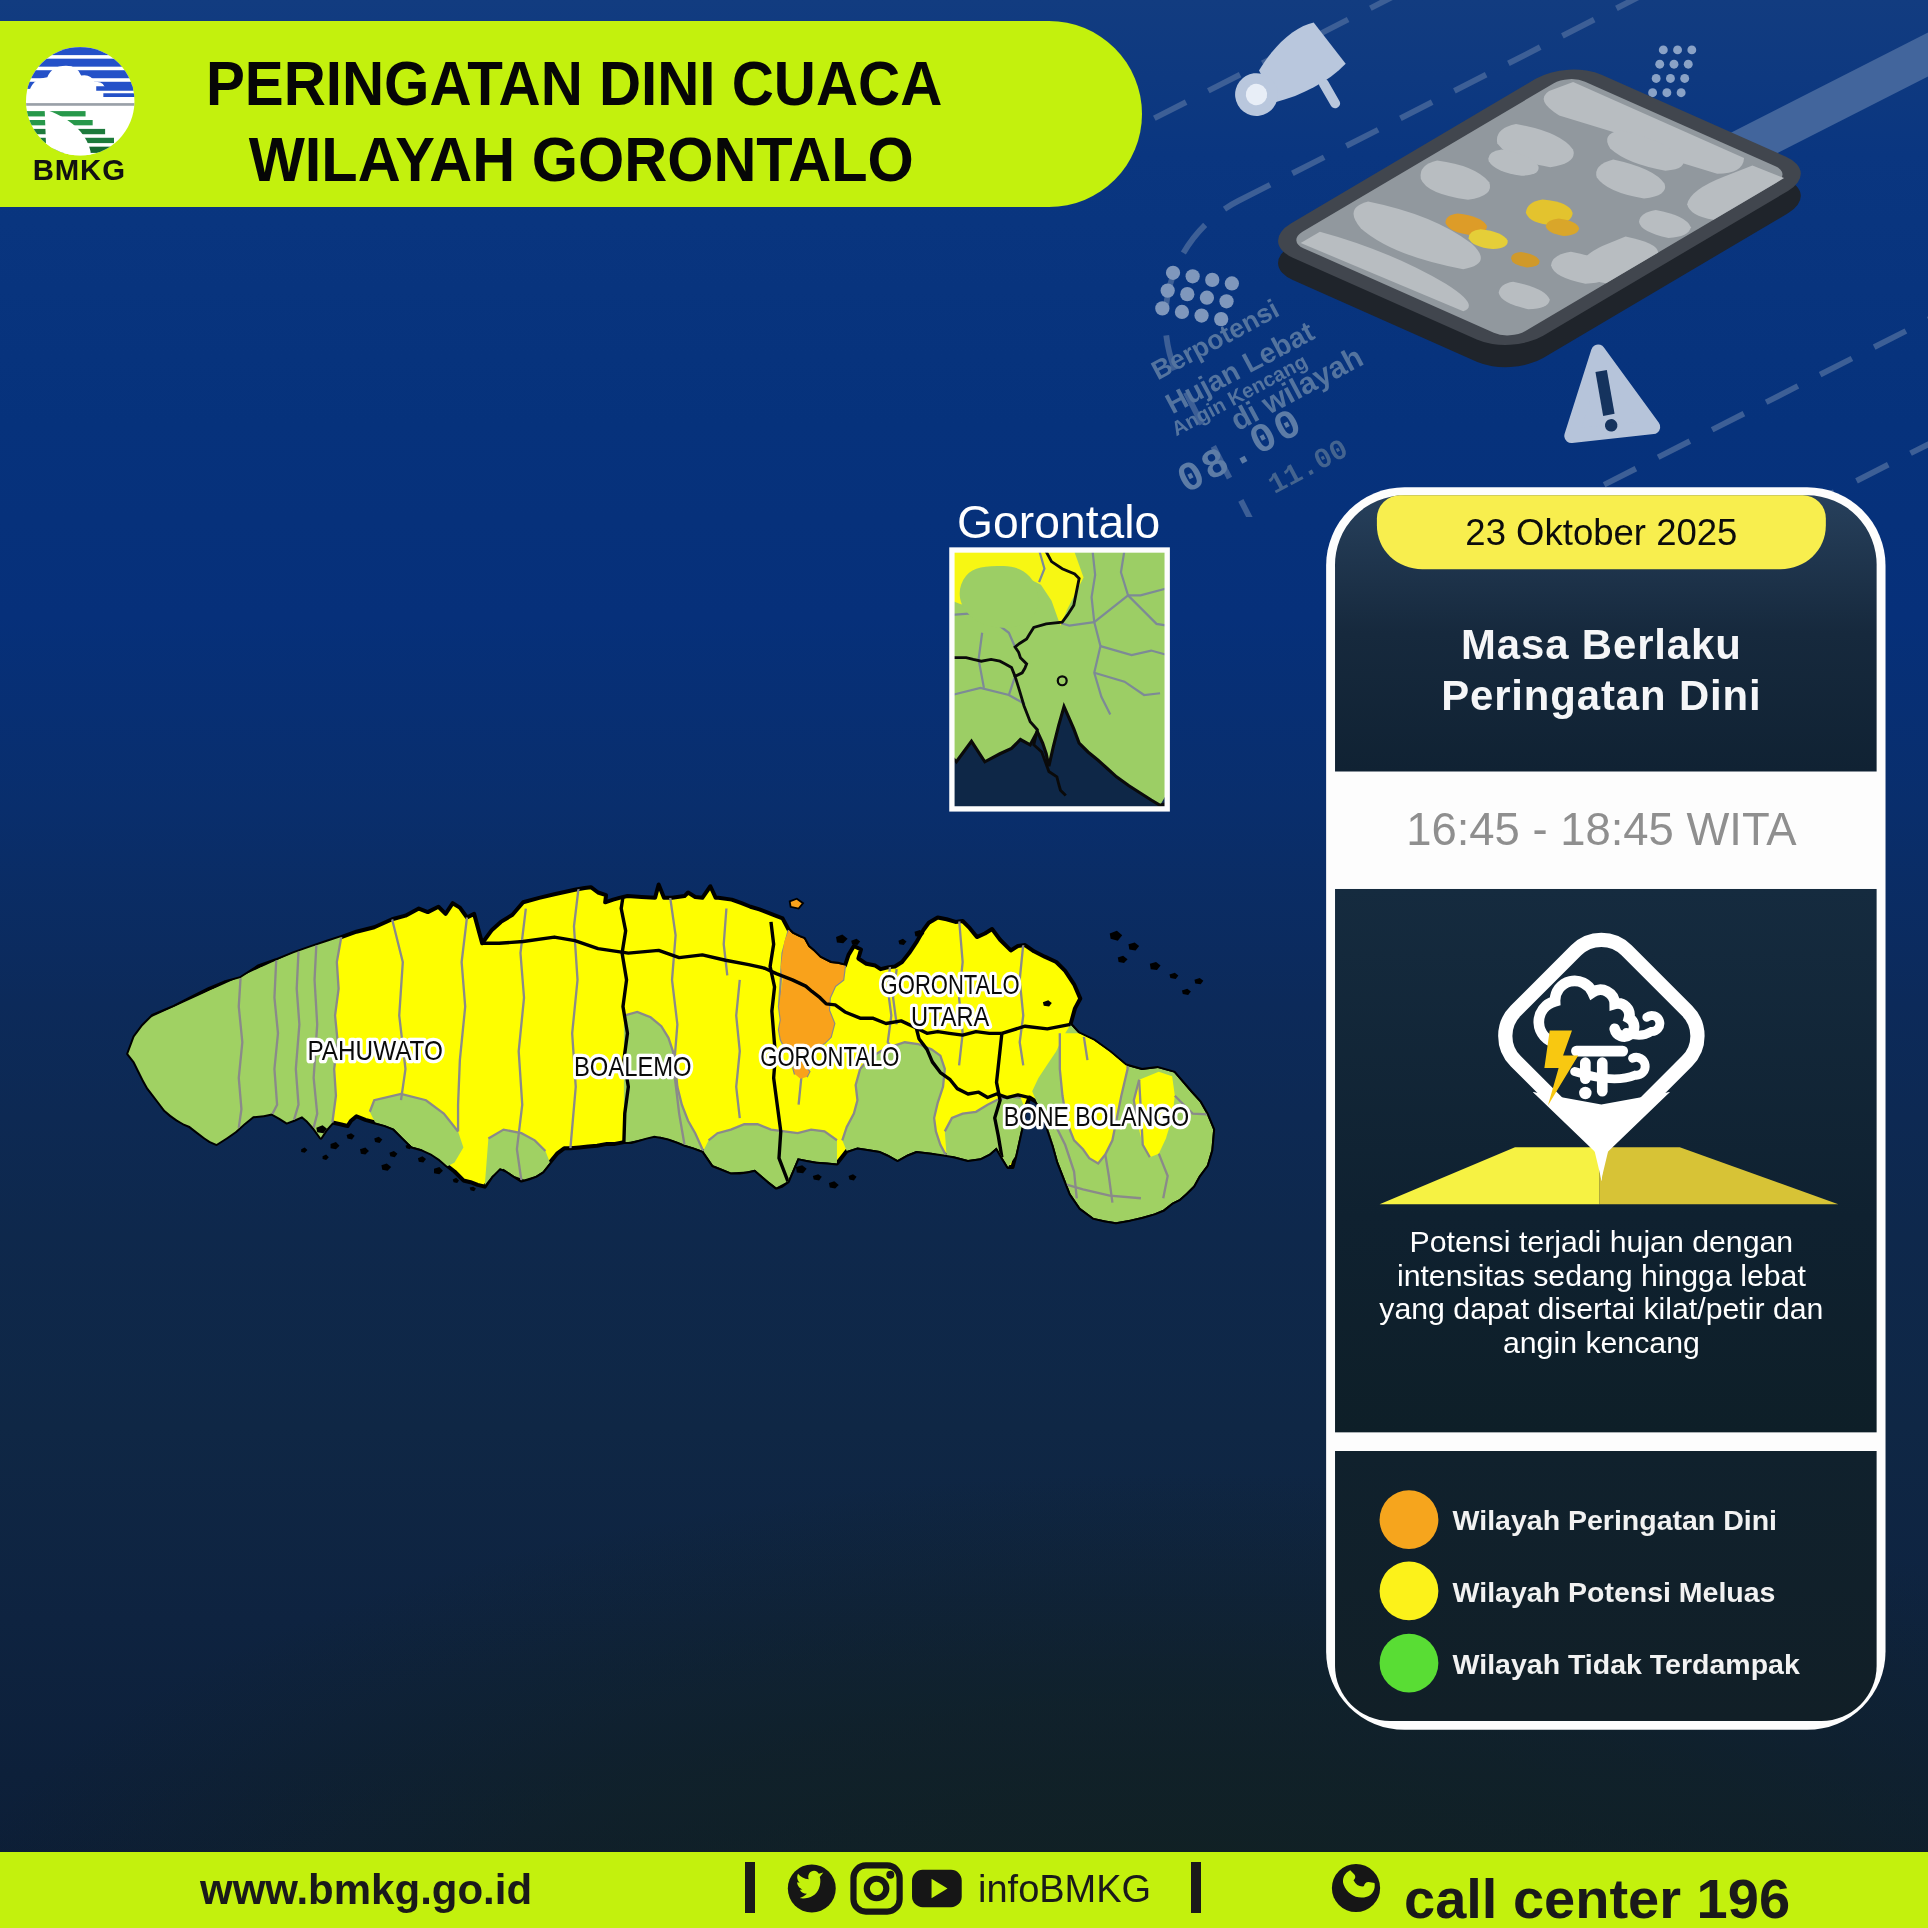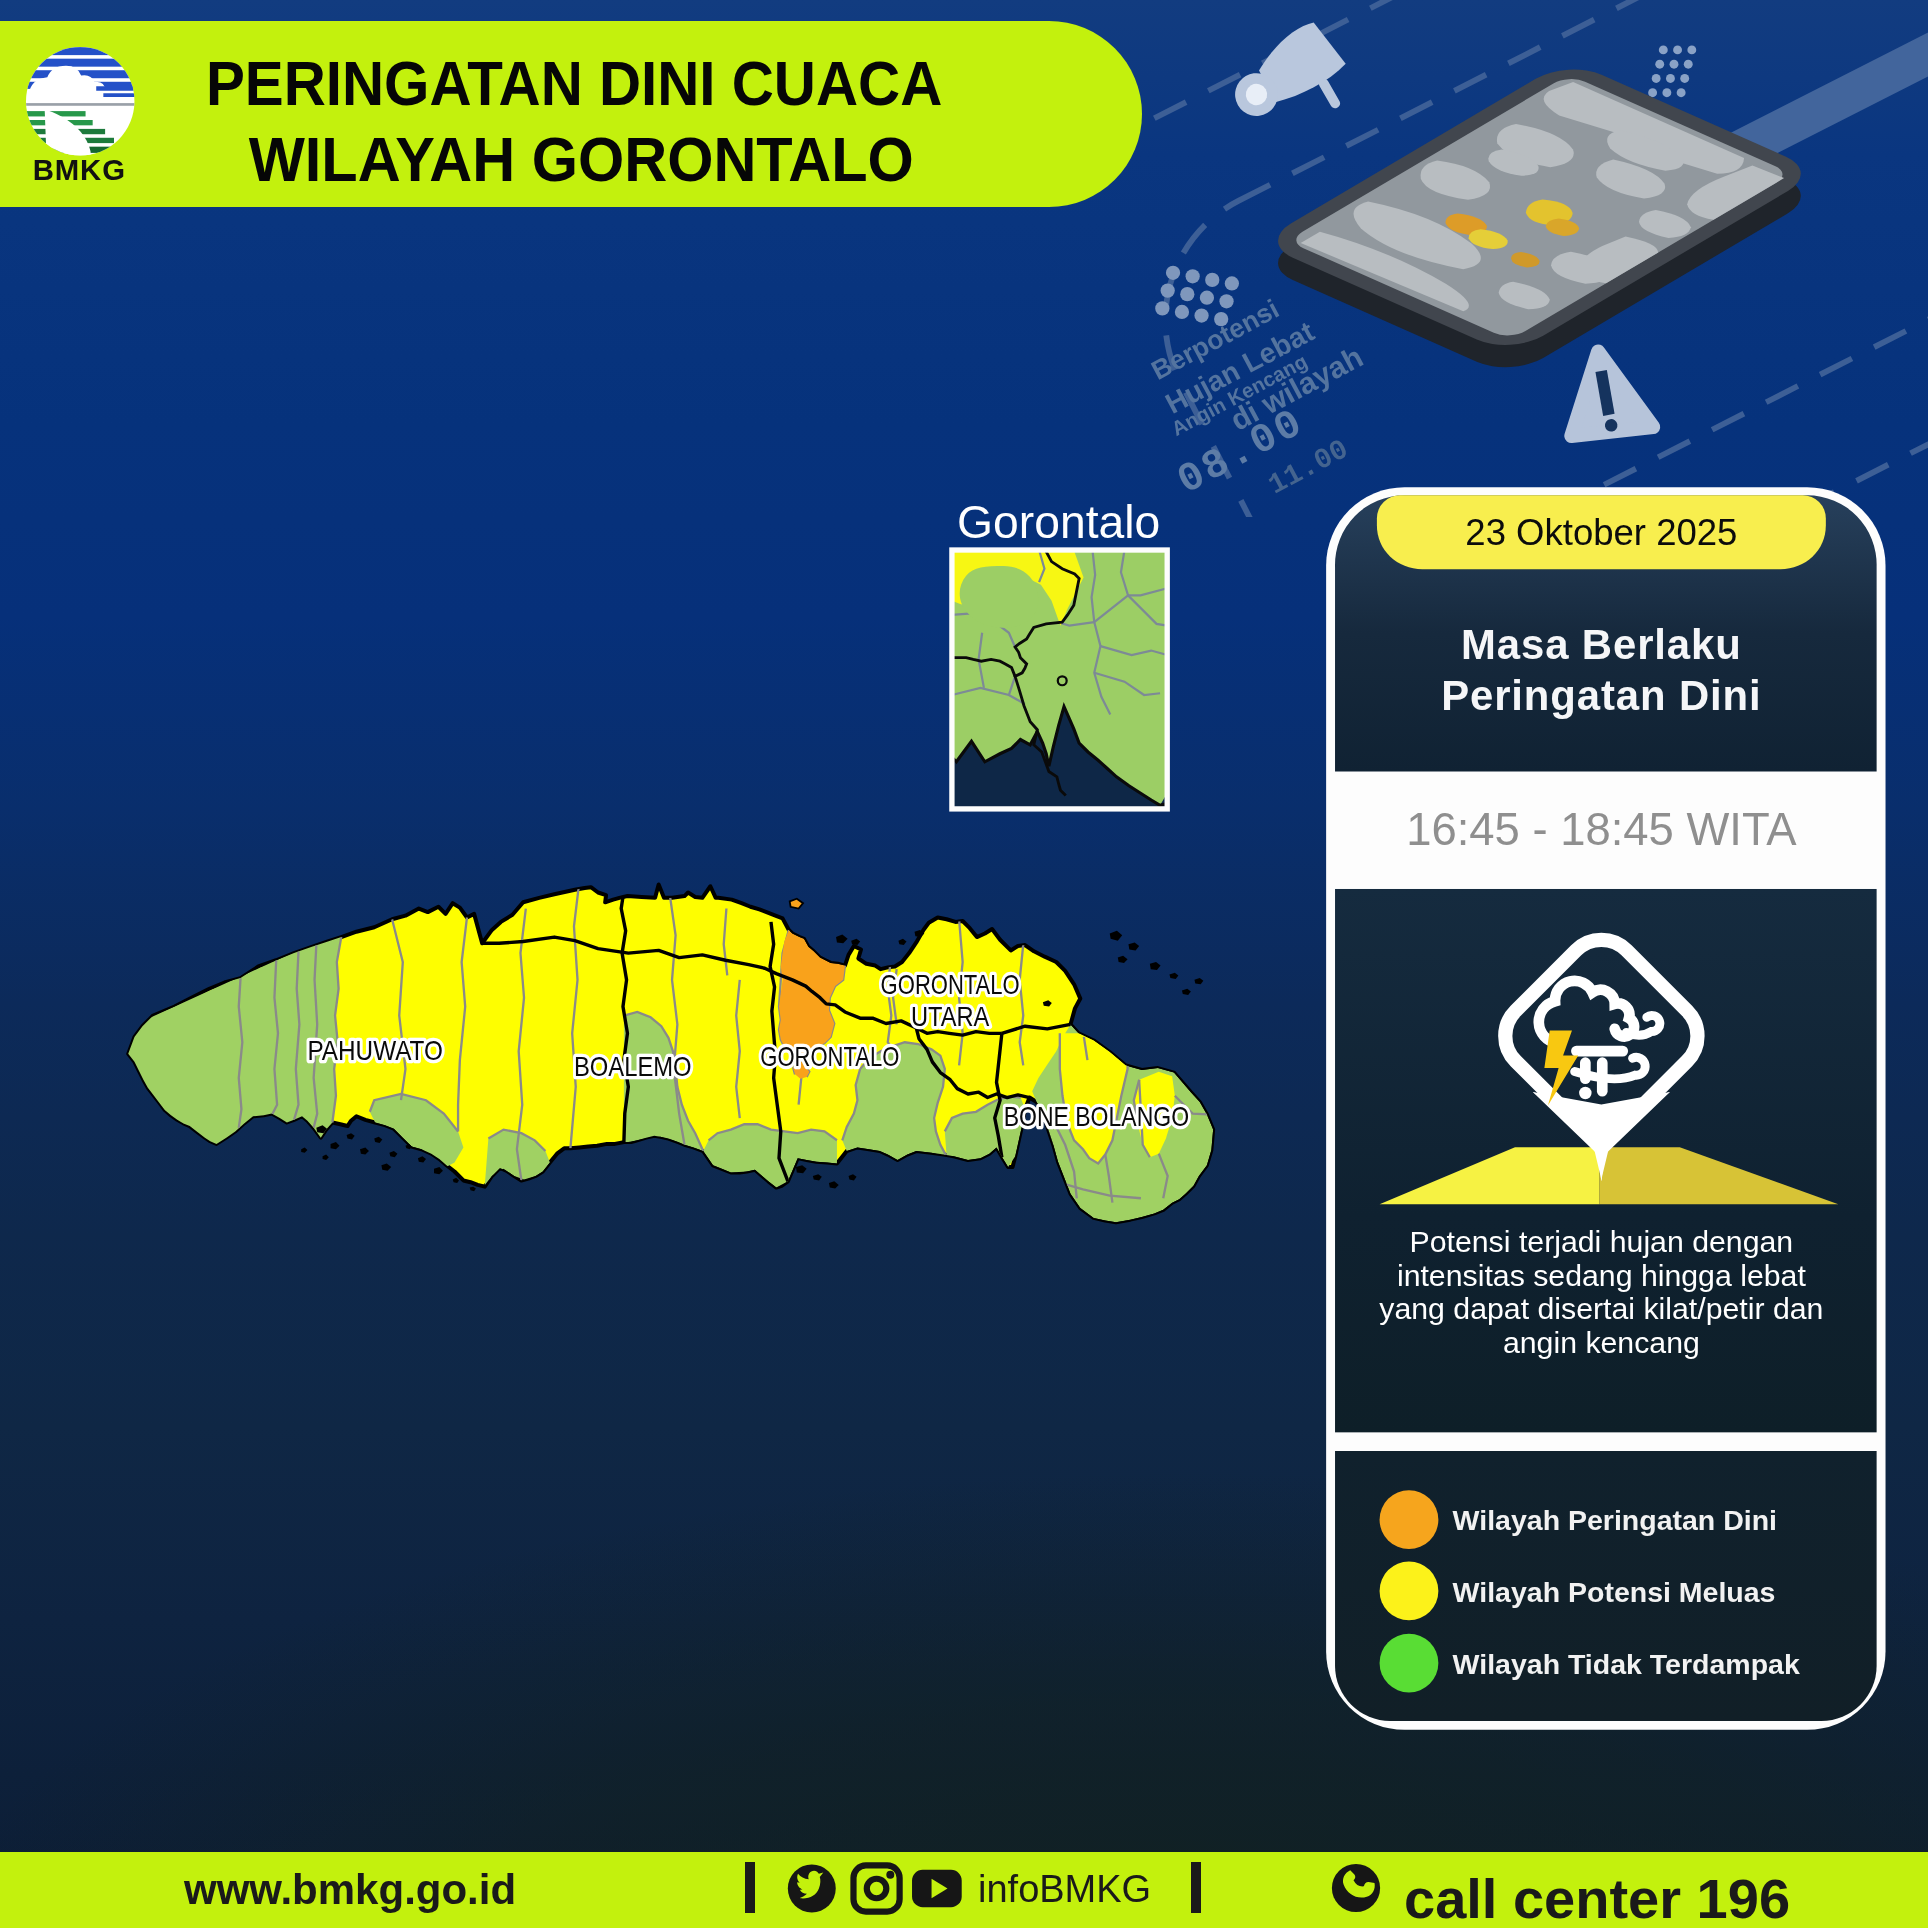--- a/index.html
+++ b/index.html
@@ -399,21 +399,21 @@
 
   <text x="150" y="1258" font-size="32" font-weight="bold" fill="#f2f2f2">Wilayah Potensi Meluas</text>
 
   <circle cx="101" cy="1327" r="33" fill="#59dd34"></circle>
 
   <text x="150" y="1339" font-size="32" font-weight="bold" fill="#f2f2f2">Wilayah Tidak Terdampak</text>
 </svg>
 
 <div class="abs" style="left:0;top:1852px;width:1928px;height:77px;background:#c3f10d;"></div>
 
-<div class="abs" style="left:184px;top:1866px;width:356px;font-size:42px;font-weight:bold;color:#1a1a1a;">www.bmkg.go.id</div>
+<div class="abs" style="left:200px;top:1866px;width:356px;font-size:42px;font-weight:bold;color:#1a1a1a;">www.bmkg.go.id</div>
 
 <div class="abs" style="left:745px;top:1862px;width:9.8px;height:51px;background:#1a1a1a;"></div>
 
 <svg class="abs" style="left:784px;top:1861px;" width="178" height="55" viewBox="0 0 200 62">
   <circle cx="31" cy="31" r="27" fill="#161616"></circle>
   <path d="M18,42 c10,1 18,-3 21,-11 c2,-5 2,-10 1,-13 l4,-5 l-5,1.5 l-2,-2.5 c-3,-2 -7,-1 -9,2 c-1.5,2.5 -1,5 -0.5,6.5 c-5,0 -9,-2.5 -12,-6 c-2,4 -0.5,8 2,10 l-3,-0.5 c0,4 3,7 6,8 l-3,0.5 c1.5,3 4.5,4.5 8,4.5 c-2.5,2.5 -6,4 -7.5,4.5 z" fill="#c3f10d"></path>
   <g transform="translate(104,31)">
     <rect x="-26" y="-26" width="52" height="52" rx="14" fill="none" stroke="#161616" stroke-width="7"></rect>
     <circle cx="0" cy="0" r="11" fill="none" stroke="#161616" stroke-width="7"></circle>
     <circle cx="15.5" cy="-15.5" r="4.5" fill="#161616"></circle>

